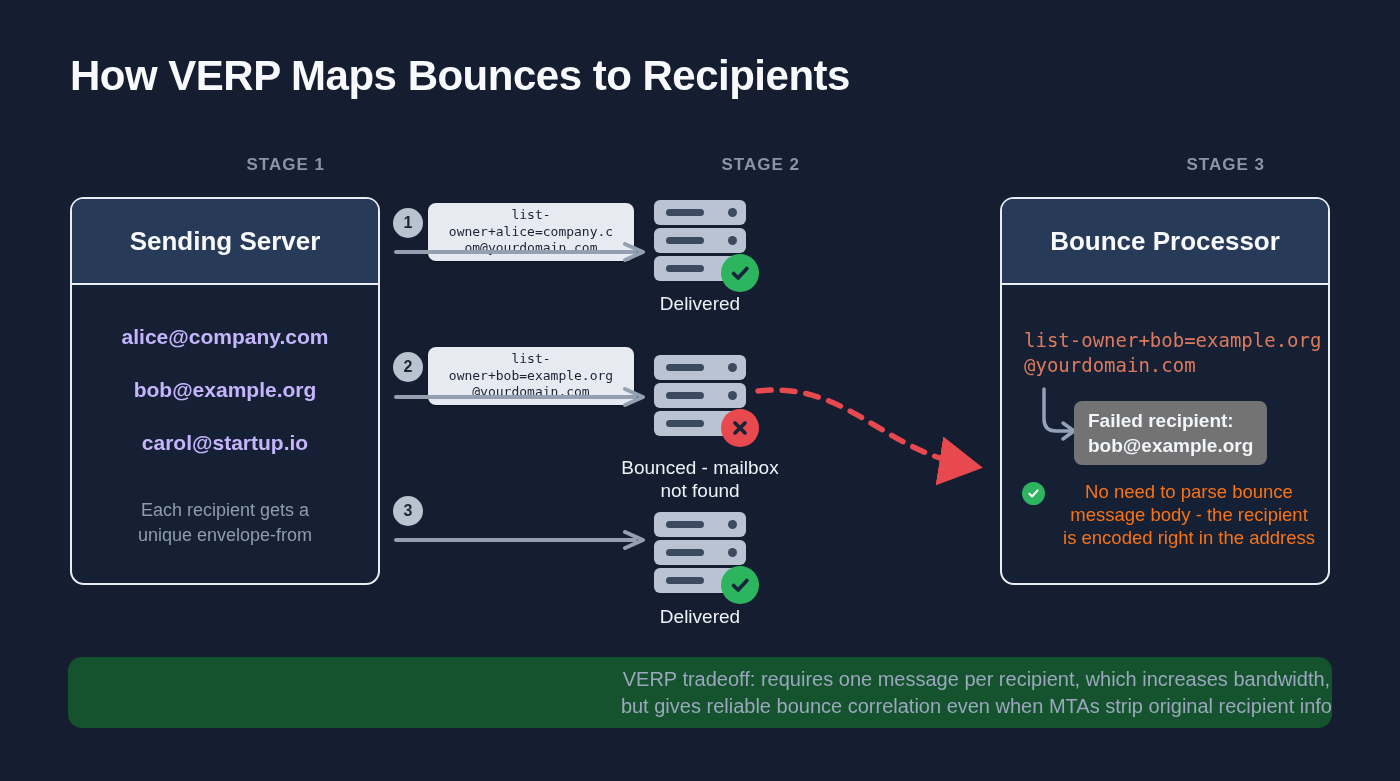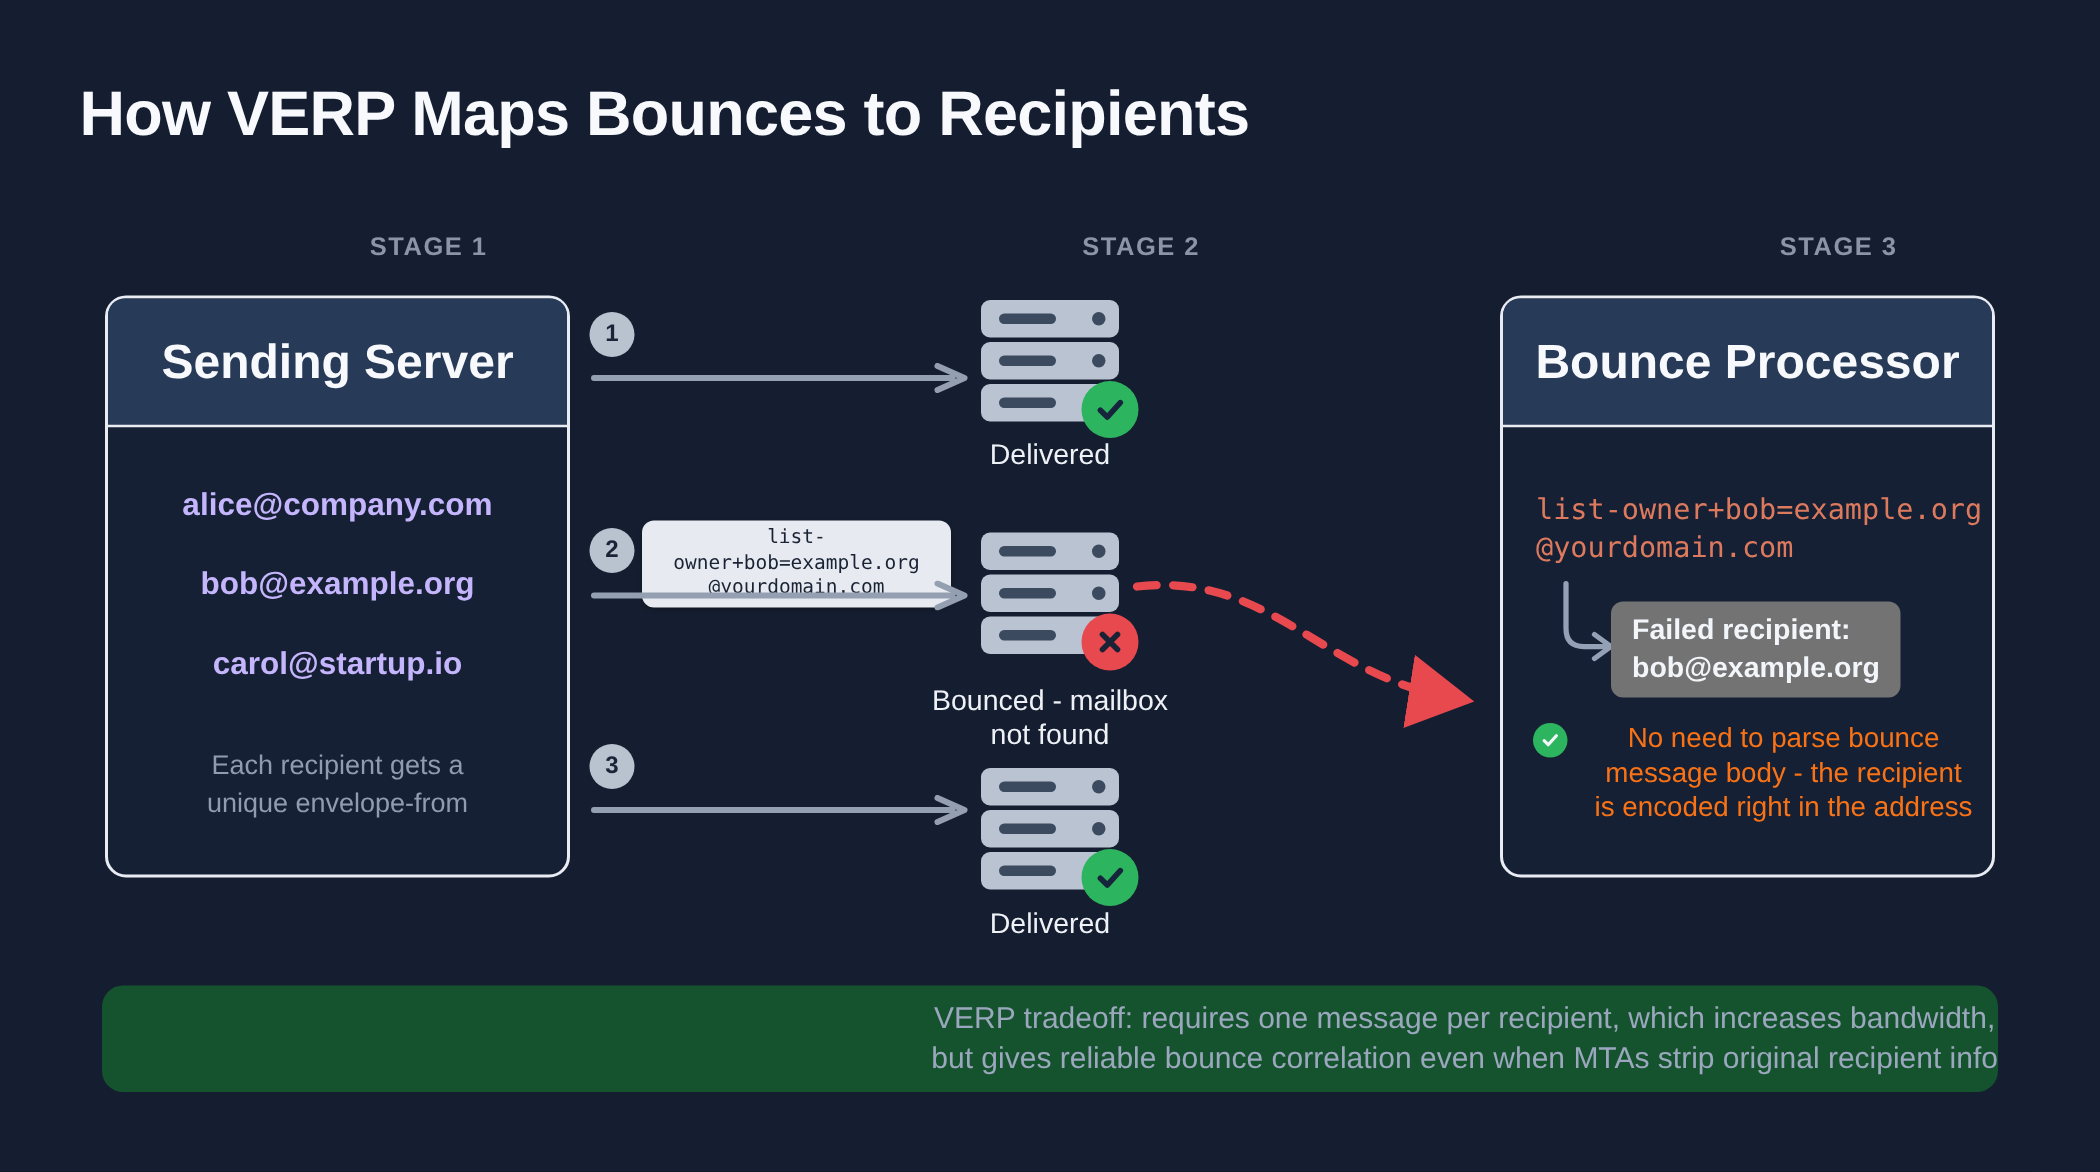--- a/index.html
+++ b/index.html
@@ -5,39 +5,39 @@
   html,body{margin:0;padding:0;background:#0e1524;}
   .canvas{
     position:relative;width:1400px;height:781px;overflow:hidden;
     background:#151e30;
     font-family:"Liberation Sans",sans-serif;
     color:#eef1f6;
   }
   .pre{white-space:pre-line;}
 
   .page-title{
-    position:absolute;left:53px;top:52px;margin:0;
+    position:absolute;left:70px;top:52px;margin:0;
     font-size:42px;font-weight:bold;letter-spacing:-0.5px;color:#f7f9fc;
   }
   .stage-label{
     position:absolute;top:155px;width:200px;text-align:right;
     font-size:17px;font-weight:bold;letter-spacing:1px;color:#8a95a9;
   }
 
   
   .panel{
     position:absolute;top:197px;height:388px;box-sizing:border-box;
     border:2px solid #e9edf3;border-radius:14px;background:#162034;
   }
   .panel-header{
     height:86px;box-sizing:border-box;border-bottom:2px solid #e9edf3;
     border-radius:11px 11px 0 0;background:#273a57;
     display:flex;align-items:center;justify-content:center;
   }
-  .panel-header span{font-size:32px;font-weight:bold;color:#f7f9fc;}
+  .panel-header span{font-size:26px;font-weight:bold;color:#f7f9fc;}
   .panel-body{position:relative;height:298px;}
 
   
   .recipients{display:flex;flex-direction:column;align-items:center;padding-top:40px;}
   .email{font-size:21px;font-weight:600;color:#c4b5fd;margin-bottom:29px;}
   .panel-note{
     margin-top:14px;text-align:center;font-size:18px;line-height:25px;color:#8f9cb0;
   }
 
   
@@ -130,20 +130,22 @@
     <div class="panel-body recipients">
       <div class="email">alice@company.com</div>
       <div class="email">bob@example.org</div>
       <div class="email">carol@startup.io</div>
       <div class="panel-note pre">Each recipient gets a
 unique envelope-from</div>
     </div>
   </section>
 
   <div class="step-badge" style="left:393px;top:208px;">1</div>
+  <div class="chip pre" style="left:428px;top:203px;">list-owner+alice=company.c
+om@yourdomain.com</div>
   <svg class="flow-arrow" style="left:393px;top:242px;" width="260" height="20">
     <line x1="3" y1="10" x2="242" y2="10" stroke="#94a0b2" stroke-width="4" stroke-linecap="round"></line>
     <path d="M232 2 L250 10 L232 18" fill="none" stroke="#94a0b2" stroke-width="4" stroke-linecap="round" stroke-linejoin="round"></path>
   </svg>
   <div class="server-stack" style="left:654px;top:200px;">
     <div class="server-bar">
         <div class="dash"></div>
         <div class="dot"></div>
       </div>
     <div class="server-bar">

